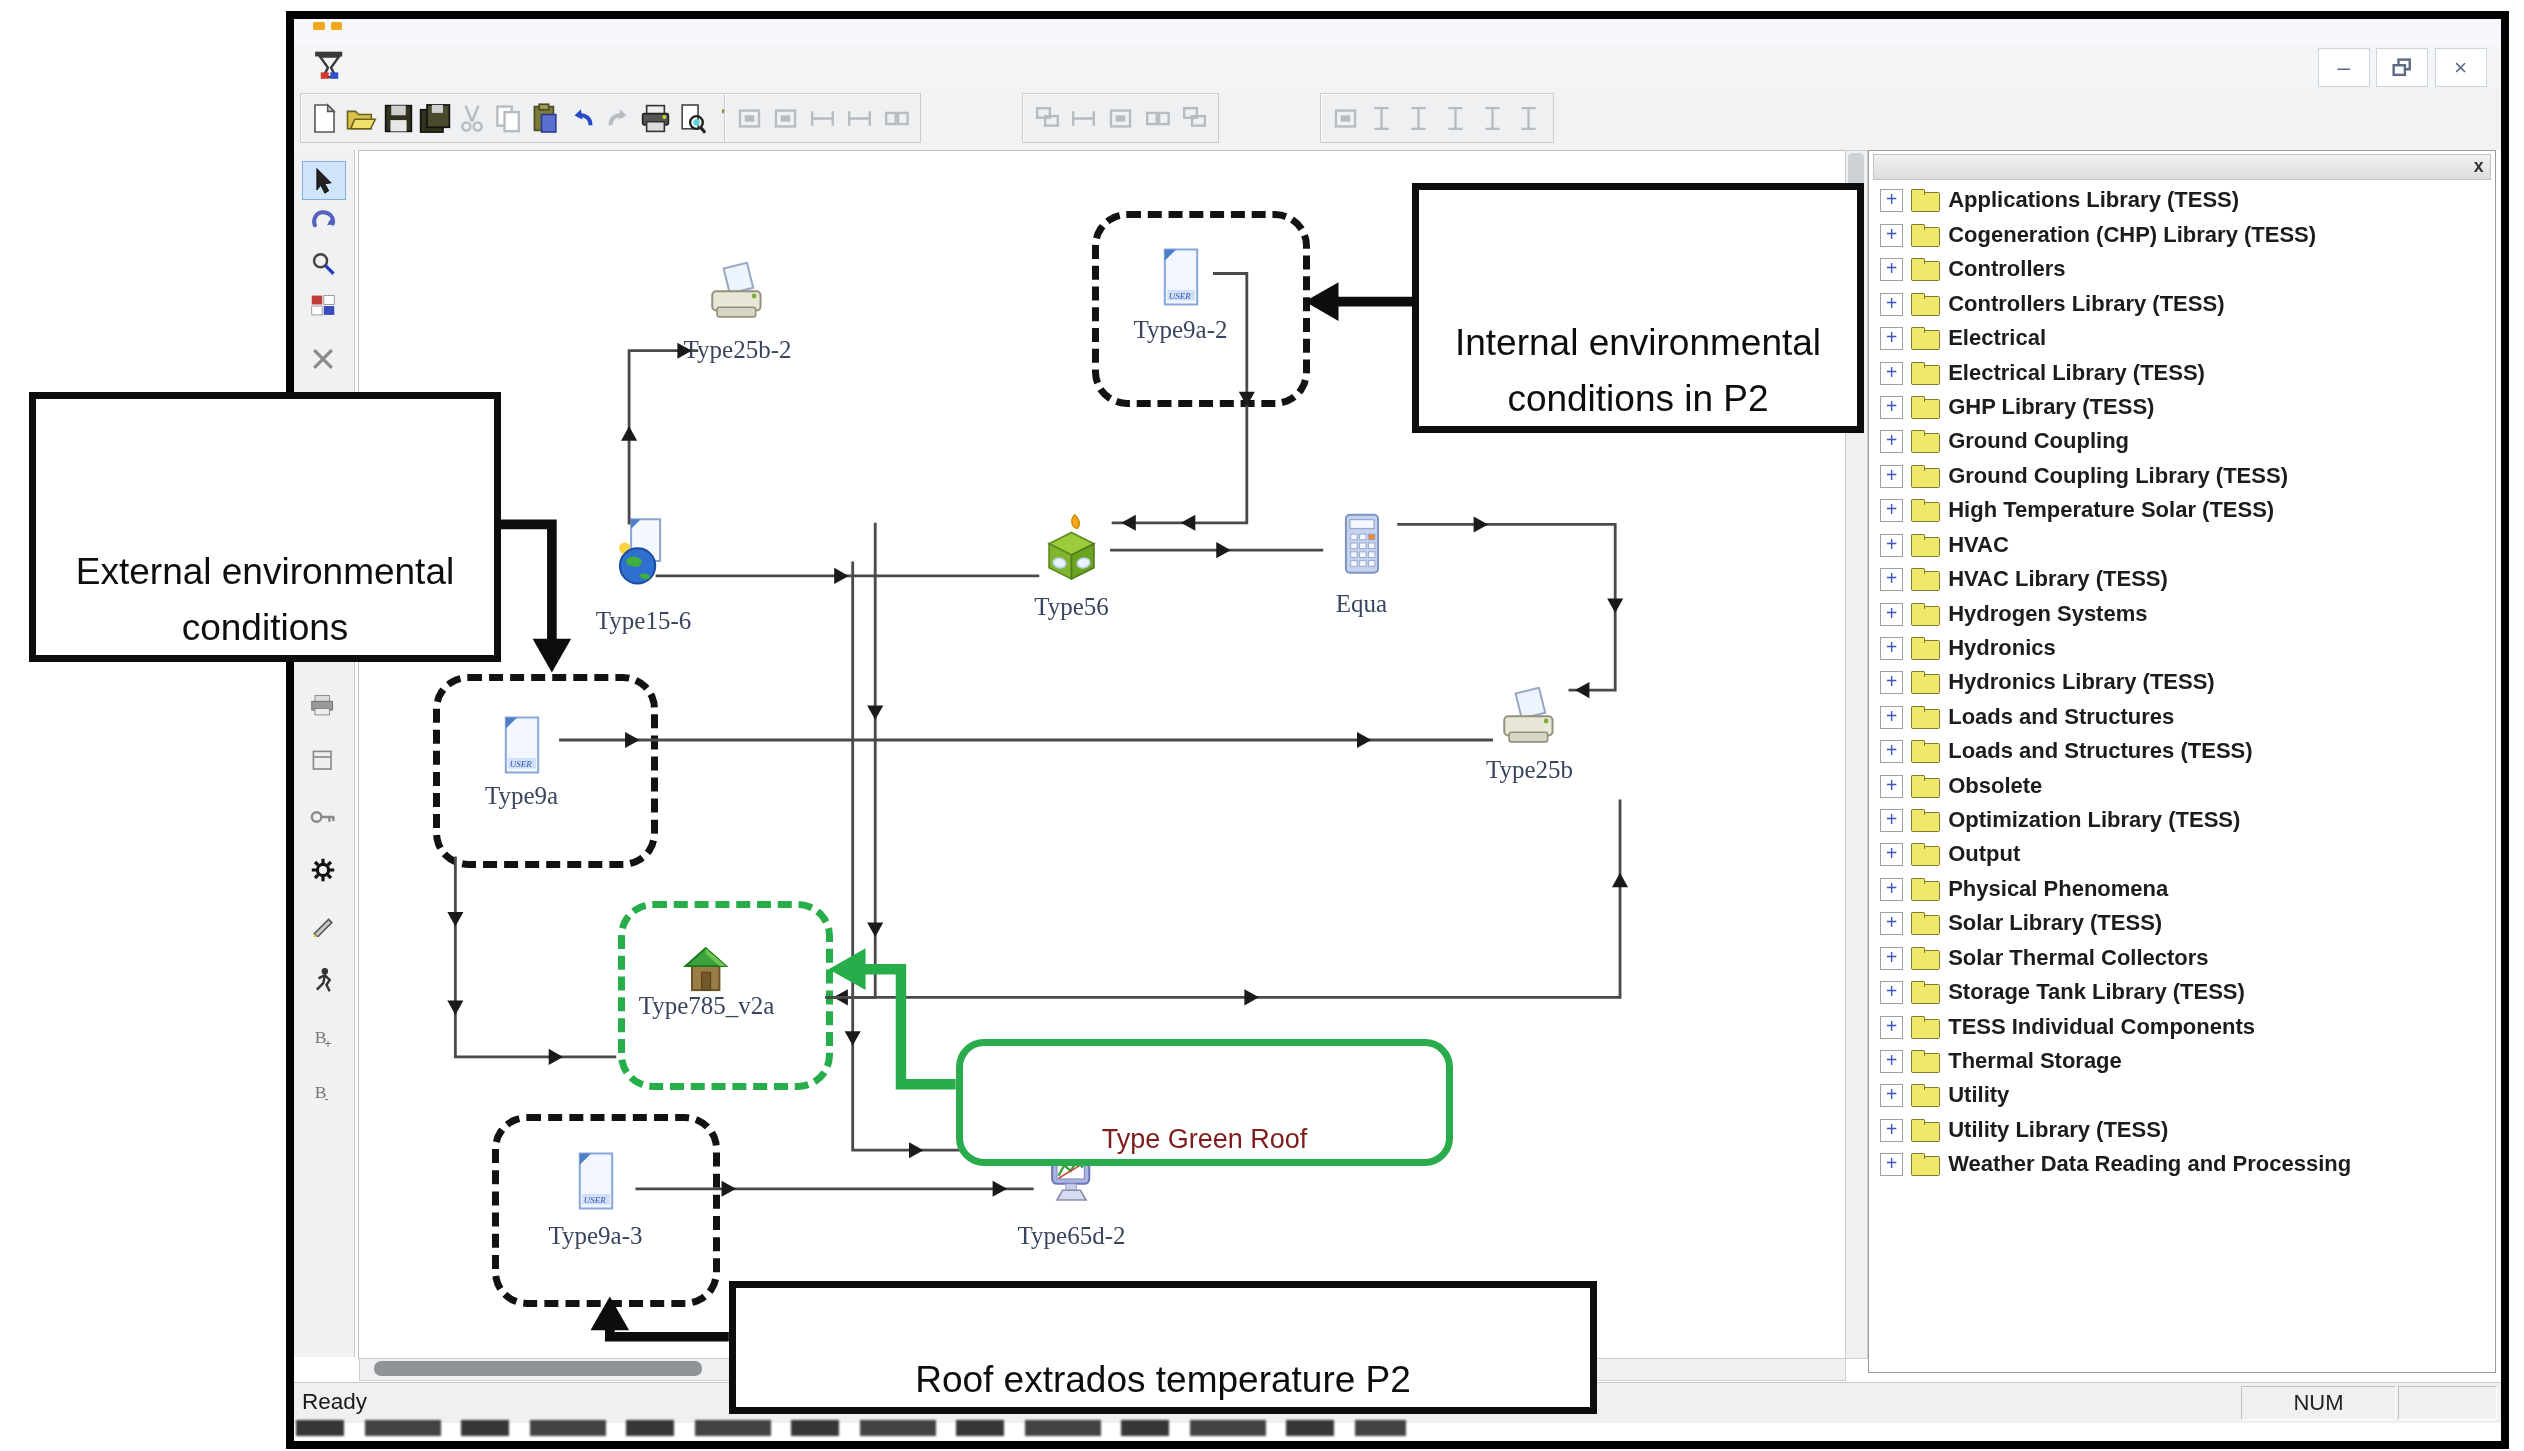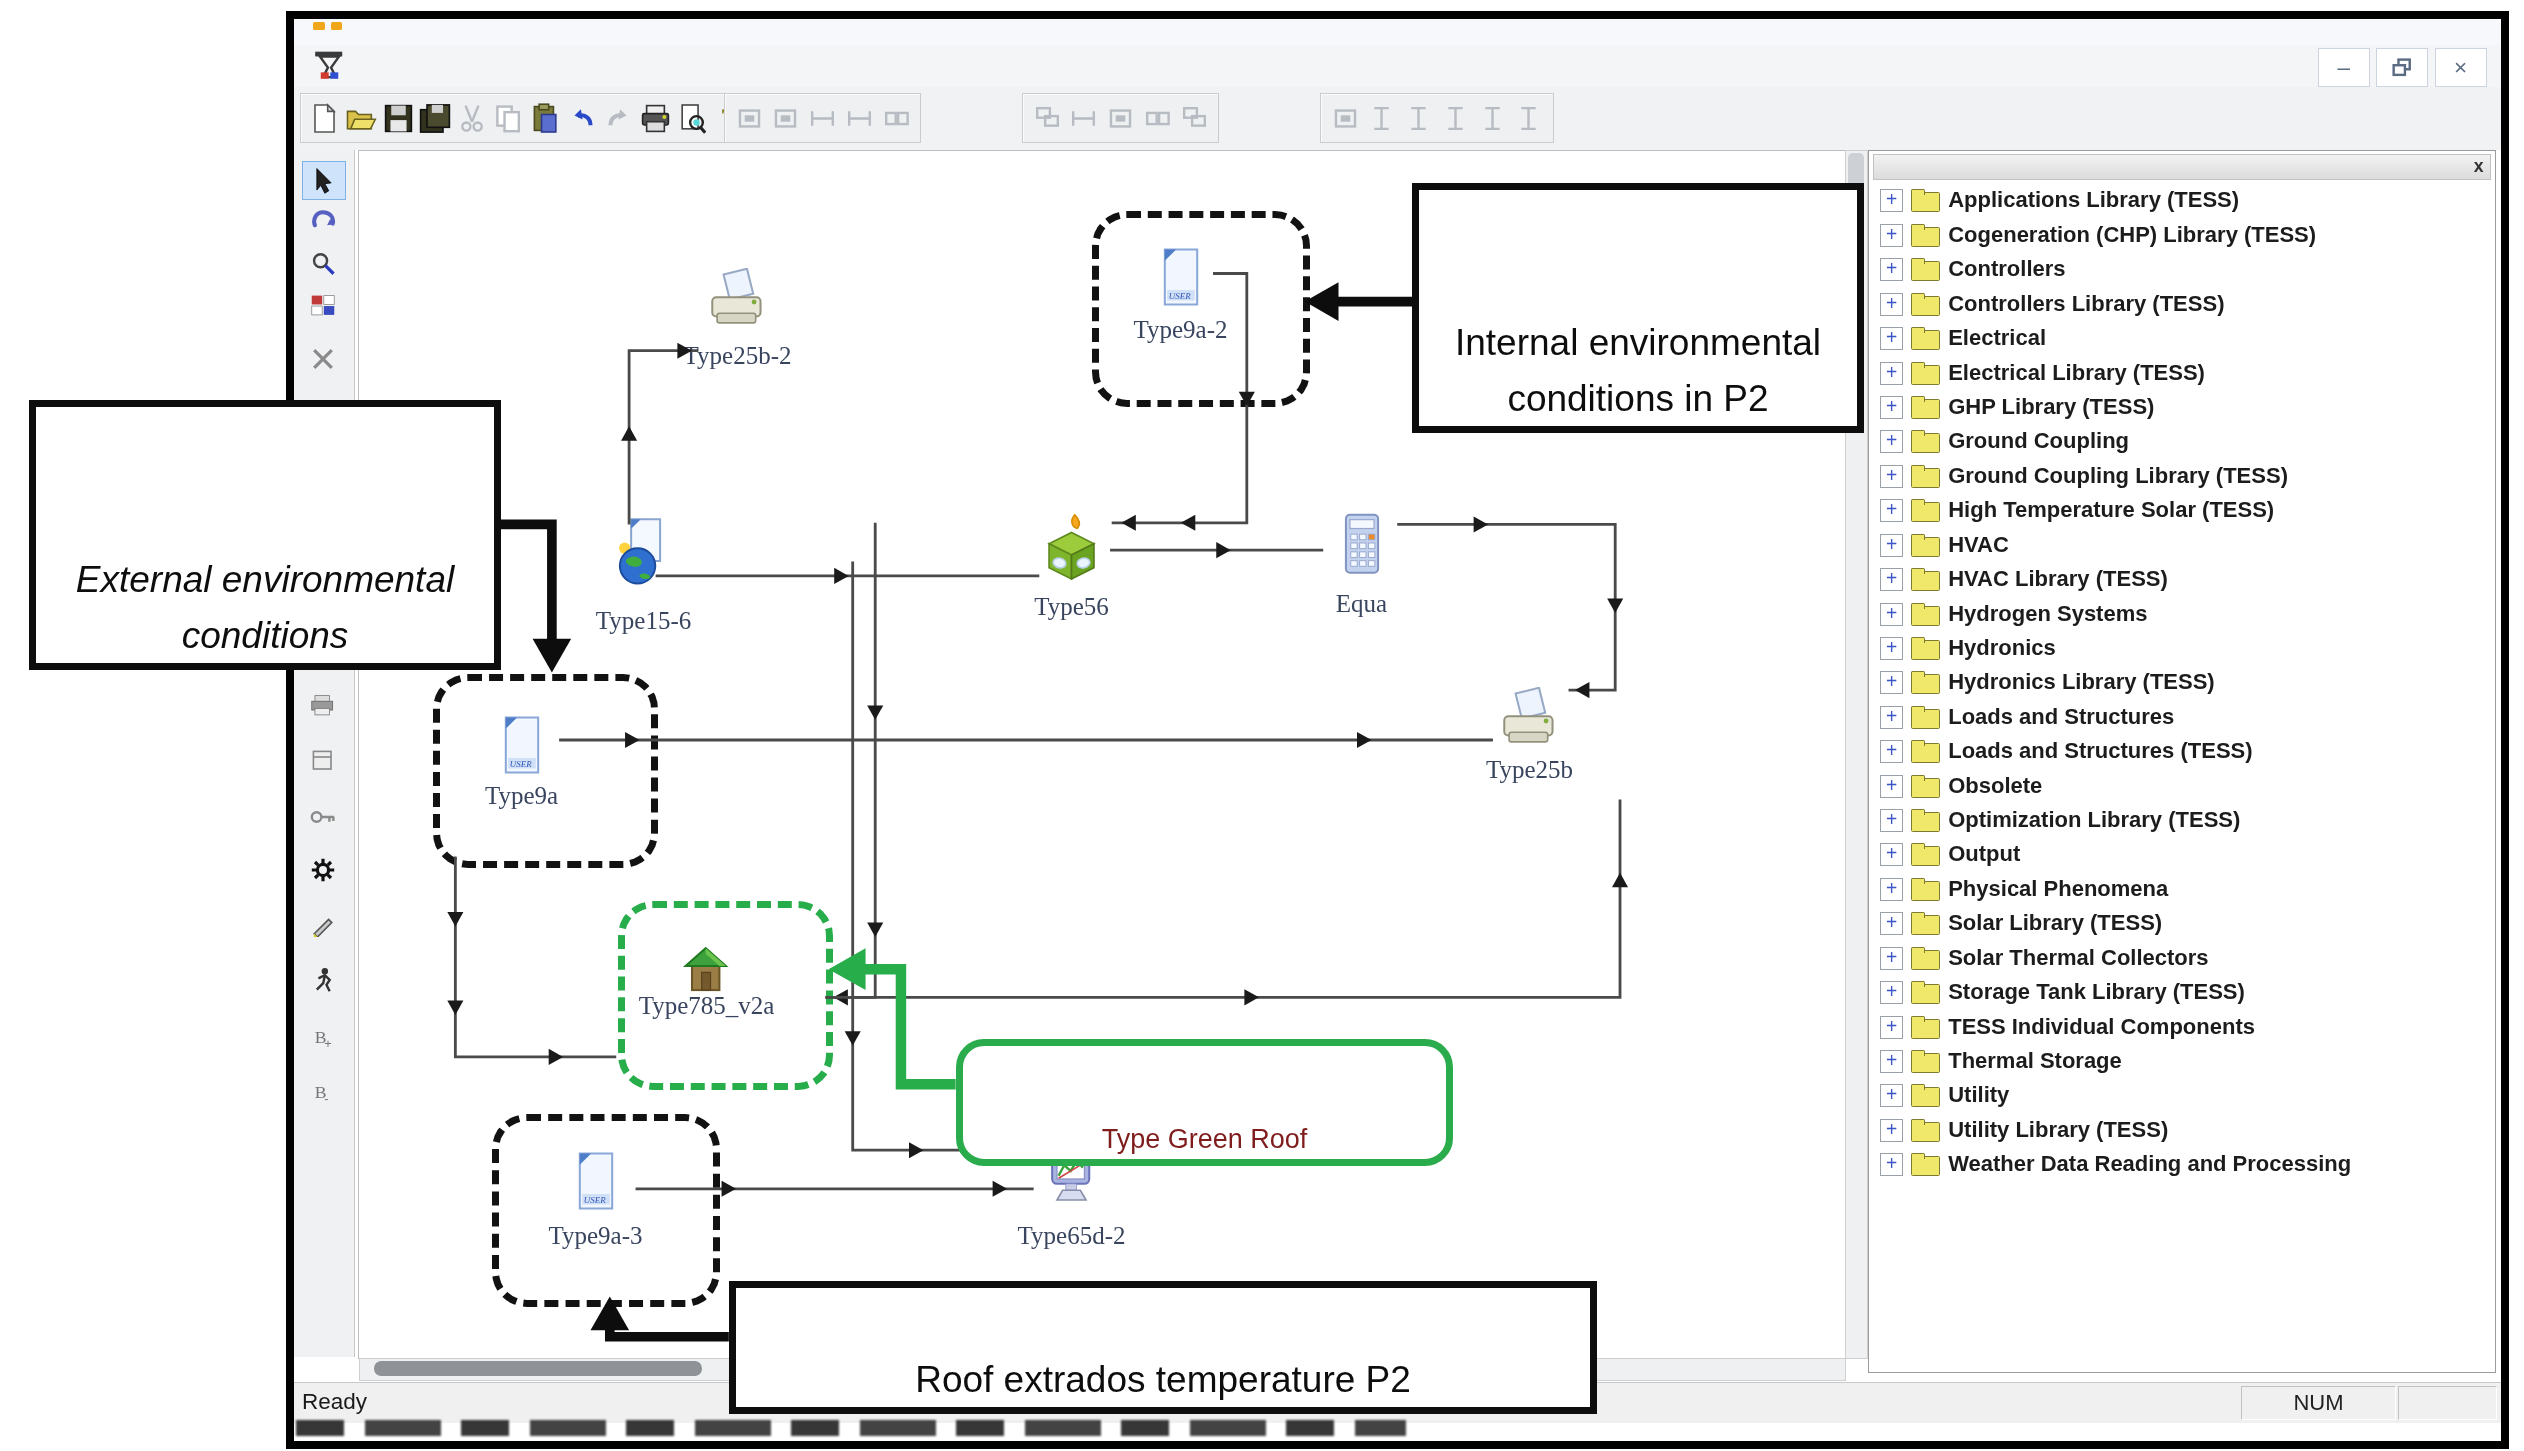--- a/index.html
+++ b/index.html
@@ -676,21 +676,21 @@
     <polygon points="1030,1205 1076,1179 1076,1231" fill="#27ad4a"></polygon>
     <polyline points="906,1662 758,1662 758,1636" fill="none" stroke="#0d0d0d" stroke-width="12"></polyline>
     <polygon points="758,1612 734,1654 782,1654" fill="#0d0d0d"></polygon>
   </svg>
 
 <div id="diagram-layer">
     <div class="dash-box" style="left:1092px;top:211px;width:204px;height:182px;"></div>
     <div class="dash-box" style="left:433px;top:674px;width:211px;height:180px;"></div>
     <div class="dash-box green" style="left:618px;top:901px;width:201px;height:175px;"></div>
     <div class="dash-box" style="left:492px;top:1114px;width:214px;height:179px;"></div>
-    <div class="component" style="left:665px;top:268px;">
+    <div class="component" style="left:665px;top:262px;">
       <div style="display:flex;justify-content:center;">
         <svg width="74" height="68" viewBox="0 0 92 84">
      <g transform="rotate(-14 46 22)">
             <rect x="32" y="4" width="30" height="32" fill="#eef4fd" stroke="#97a8c4" stroke-width="2.5"></rect>
           </g>
      <rect x="14" y="36" width="60" height="24" rx="5" fill="#e9e7d8" stroke="#93917c" stroke-width="2.5"></rect>
      <rect x="20" y="56" width="48" height="12" rx="3" fill="#d7d5c4" stroke="#93917c" stroke-width="2"></rect>
      <circle cx="66" cy="42" r="3" fill="#7fae3c"></circle>
         </svg>
       </div>
@@ -811,21 +811,21 @@
      <polygon points="26,68 62,68 55,56 33,56" fill="#d8dcf0" stroke="#888ea8" stroke-width="2"></polygon>
         </svg>
       </div>
       <div class="comp-label" style="margin-top: 8.8px;">Type65d-2</div>
     </div>
   </div>
 <div id="annotation-layer">
     <div class="callout" style="left:1412px;top:183px;width:438px;height:236px;">
       <span style="padding: 0px 11.3px;">Internal environmental conditions in P2</span>
     </div>
-    <div class="callout" style="left:29px;top:400px;width:458px;height:256px;font-style:italic;">
+    <div class="callout" style="left:29px;top:392px;width:458px;height:256px;">
       <span style="padding: 0px 11.3px;">External environmental conditions</span>
     </div>
     <div class="callout green" style="left:956px;top:1039px;width:483px;height:113px;">
       <span style="padding: 0px 11.3px;">Type Green Roof</span>
     </div>
     <div class="callout" style="left:729px;top:1281px;width:854px;height:119px;">
       <span style="padding: 0px 11.3px;">Roof extrados temperature P2</span>
     </div>
   </div>
 

